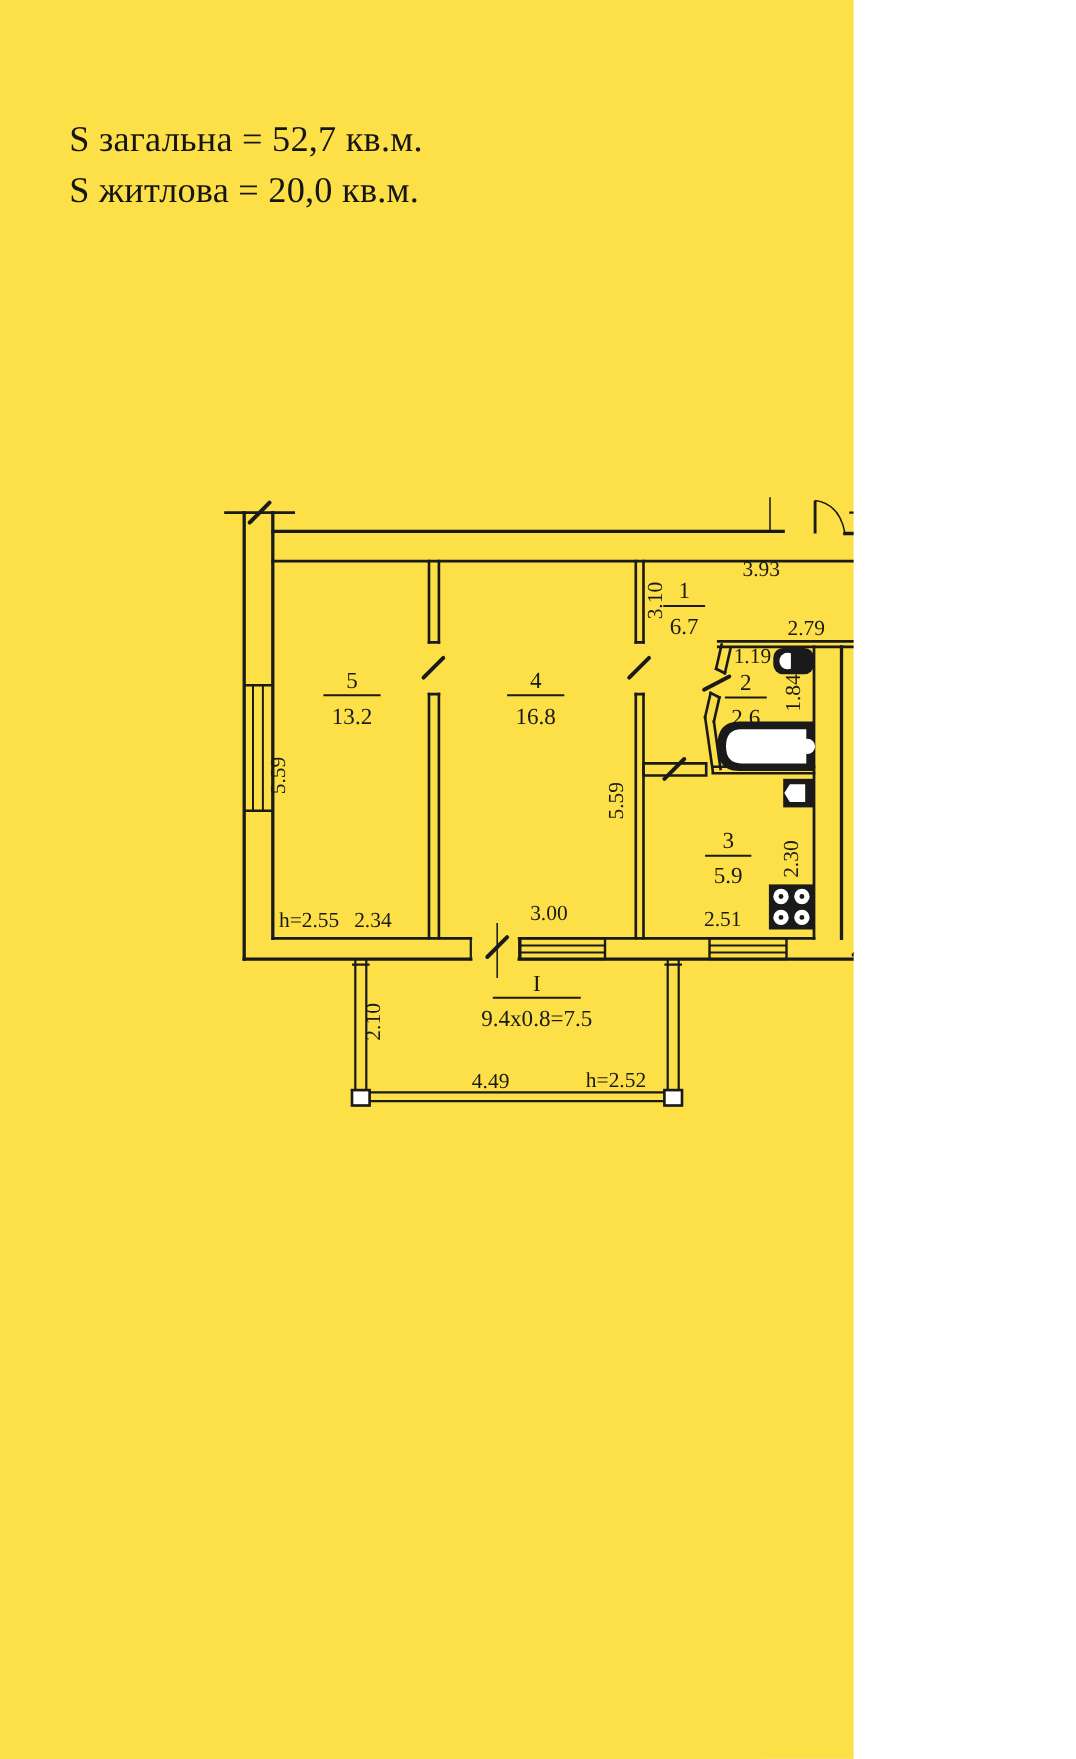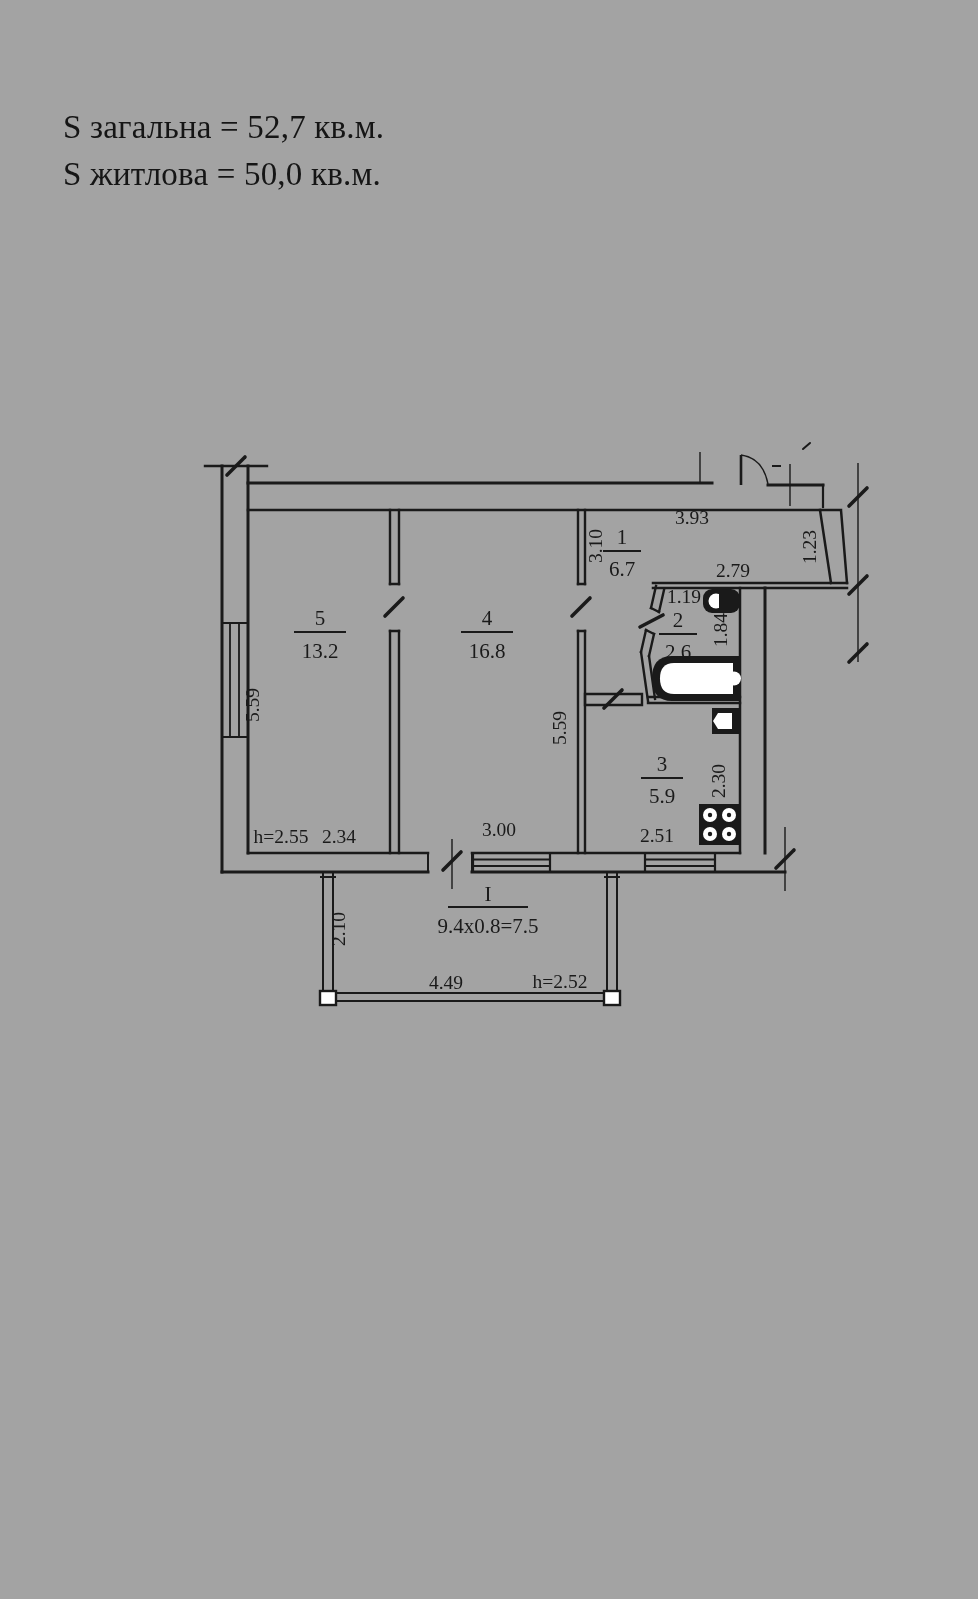--- a/index.html
+++ b/index.html
@@ -1,32 +1,32 @@
 <!DOCTYPE html>
 <html><head>
 <meta charset="utf-8">
 <style>
   html,body{margin:0;padding:0;background:#fff;}
-  .page{position:relative;width:978px;height:1599px;background:#a3a3a3;overflow:hidden;
+  .page{position:relative;width:776px;height:1599px;background:#fde047;overflow:hidden;
         font-family:"Liberation Serif","DejaVu Serif",serif;color:#111;}
   .hdr{position:absolute;left:63px;top:104px;font-size:33px;line-height:47px;
        color:#151515;letter-spacing:0.2px;}
   svg{position:absolute;left:0;top:0;}
   svg text{font-family:"Liberation Serif","DejaVu Serif",serif;fill:#1a1a1a;}
   .roomnum,.roomarea{font-size:21px;}
   .dim{font-size:19.5px;}
 </style>
 </head>
 <body>
 
 <div class="page">
 
   <div class="hdr">
     <div>S загальна = 52,7 кв.м.</div>
-    <div>S житлова = 50,0 кв.м.</div>
+    <div>S житлова = 20,0 кв.м.</div>
   </div>
 
   <svg width="978" height="1599" viewBox="0 0 978 1599">
 
     <g stroke="#1a1a1a" fill="none" stroke-width="3" stroke-linecap="square">
       <path d="M205 466 H267" stroke-width="2.4"></path>
       <path d="M222 466 V872"></path>
       <path d="M248 466 V853"></path>
       <path d="M248 483 H712"></path>
       <path d="M768 485 H823"></path>

